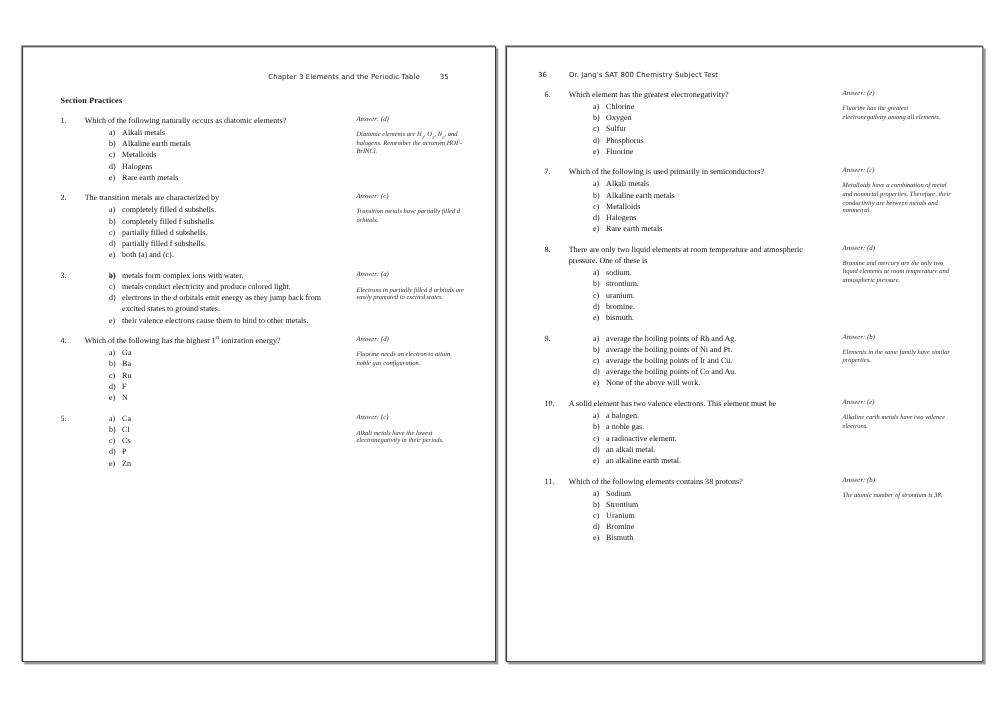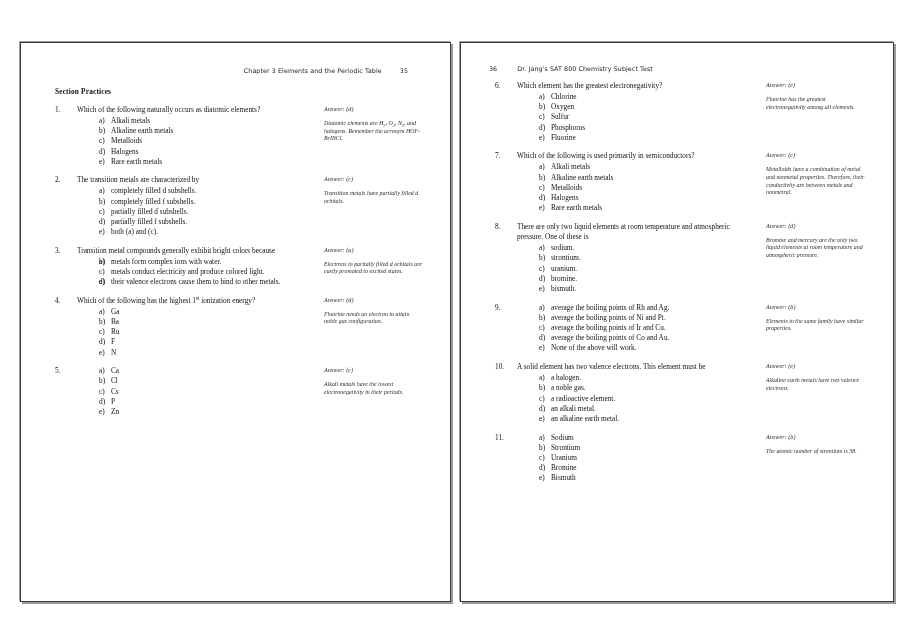--- a/index.html
+++ b/index.html
@@ -212,26 +212,25 @@
               </ul>
             </div>
             <div class="ansnote ansnote-left">
               <div class="ans-label">Answer: (c)</div>
               <div class="ans-expl">Transition metals have partially filled d orbitals.</div>
             </div>
           </div>
           <div class="qblock">
             <div class="qnum">3.</div>
             <div class="qmain">
-              <div class="qstem">Transition metal compounds generally exhibit bright colors because</div>
               <ul class="opts">
                 <li class="opt"><span class="olab">a)</span></li>
                 <li class="opt"><span class="olab">b)</span><span>metals form complex ions with water.</span></li>
                 <li class="opt"><span class="olab">c)</span><span>metals conduct electricity and produce colored light.</span></li>
-                <li class="opt"><span class="olab">d)</span></li>
+                <li class="opt"><span class="olab">d)</span><span>electrons in the <i>d</i> orbitals emit energy as they jump back from excited states to ground states.</span></li>
                 <li class="opt"><span class="olab">e)</span><span>their valence electrons cause them to bind to other metals.</span></li>
               </ul>
             </div>
             <div class="ansnote ansnote-left">
               <div class="ans-label">Answer: (a)</div>
               <div class="ans-expl">Electrons in partially filled d orbitals are easily promoted to excited states.</div>
             </div>
           </div>
           <div class="qblock">
             <div class="qnum">4.</div>
@@ -359,20 +358,21 @@
               </ul>
             </div>
             <div class="ansnote ansnote-right">
               <div class="ans-label">Answer: (e)</div>
               <div class="ans-expl">Alkaline earth metals have two valence electrons.</div>
             </div>
           </div>
           <div class="qblock">
             <div class="qnum">11.</div>
             <div class="qmain">
+              <div class="qstem">Which of the following elements contains 38 protons?</div>
               <ul class="opts">
                 <li class="opt"><span class="olab">a)</span><span>Sodium</span></li>
                 <li class="opt"><span class="olab">b)</span><span>Strontium</span></li>
                 <li class="opt"><span class="olab">c)</span><span>Uranium</span></li>
                 <li class="opt"><span class="olab">d)</span><span>Bromine</span></li>
                 <li class="opt"><span class="olab">e)</span><span>Bismuth</span></li>
               </ul>
             </div>
             <div class="ansnote ansnote-right">
               <div class="ans-label">Answer: (b)</div>

